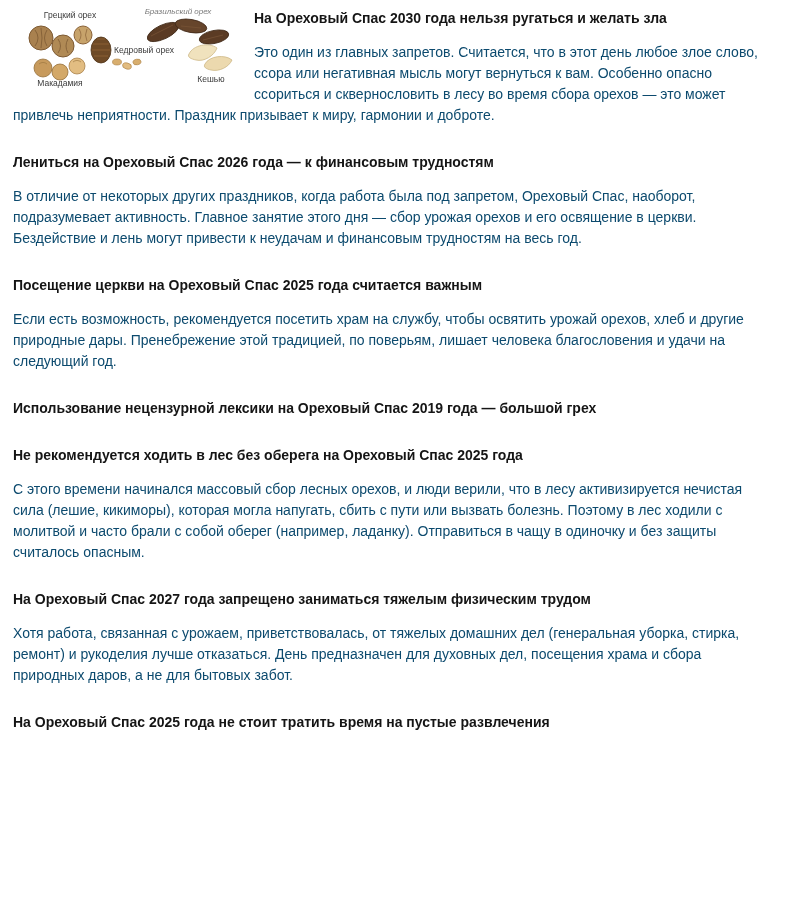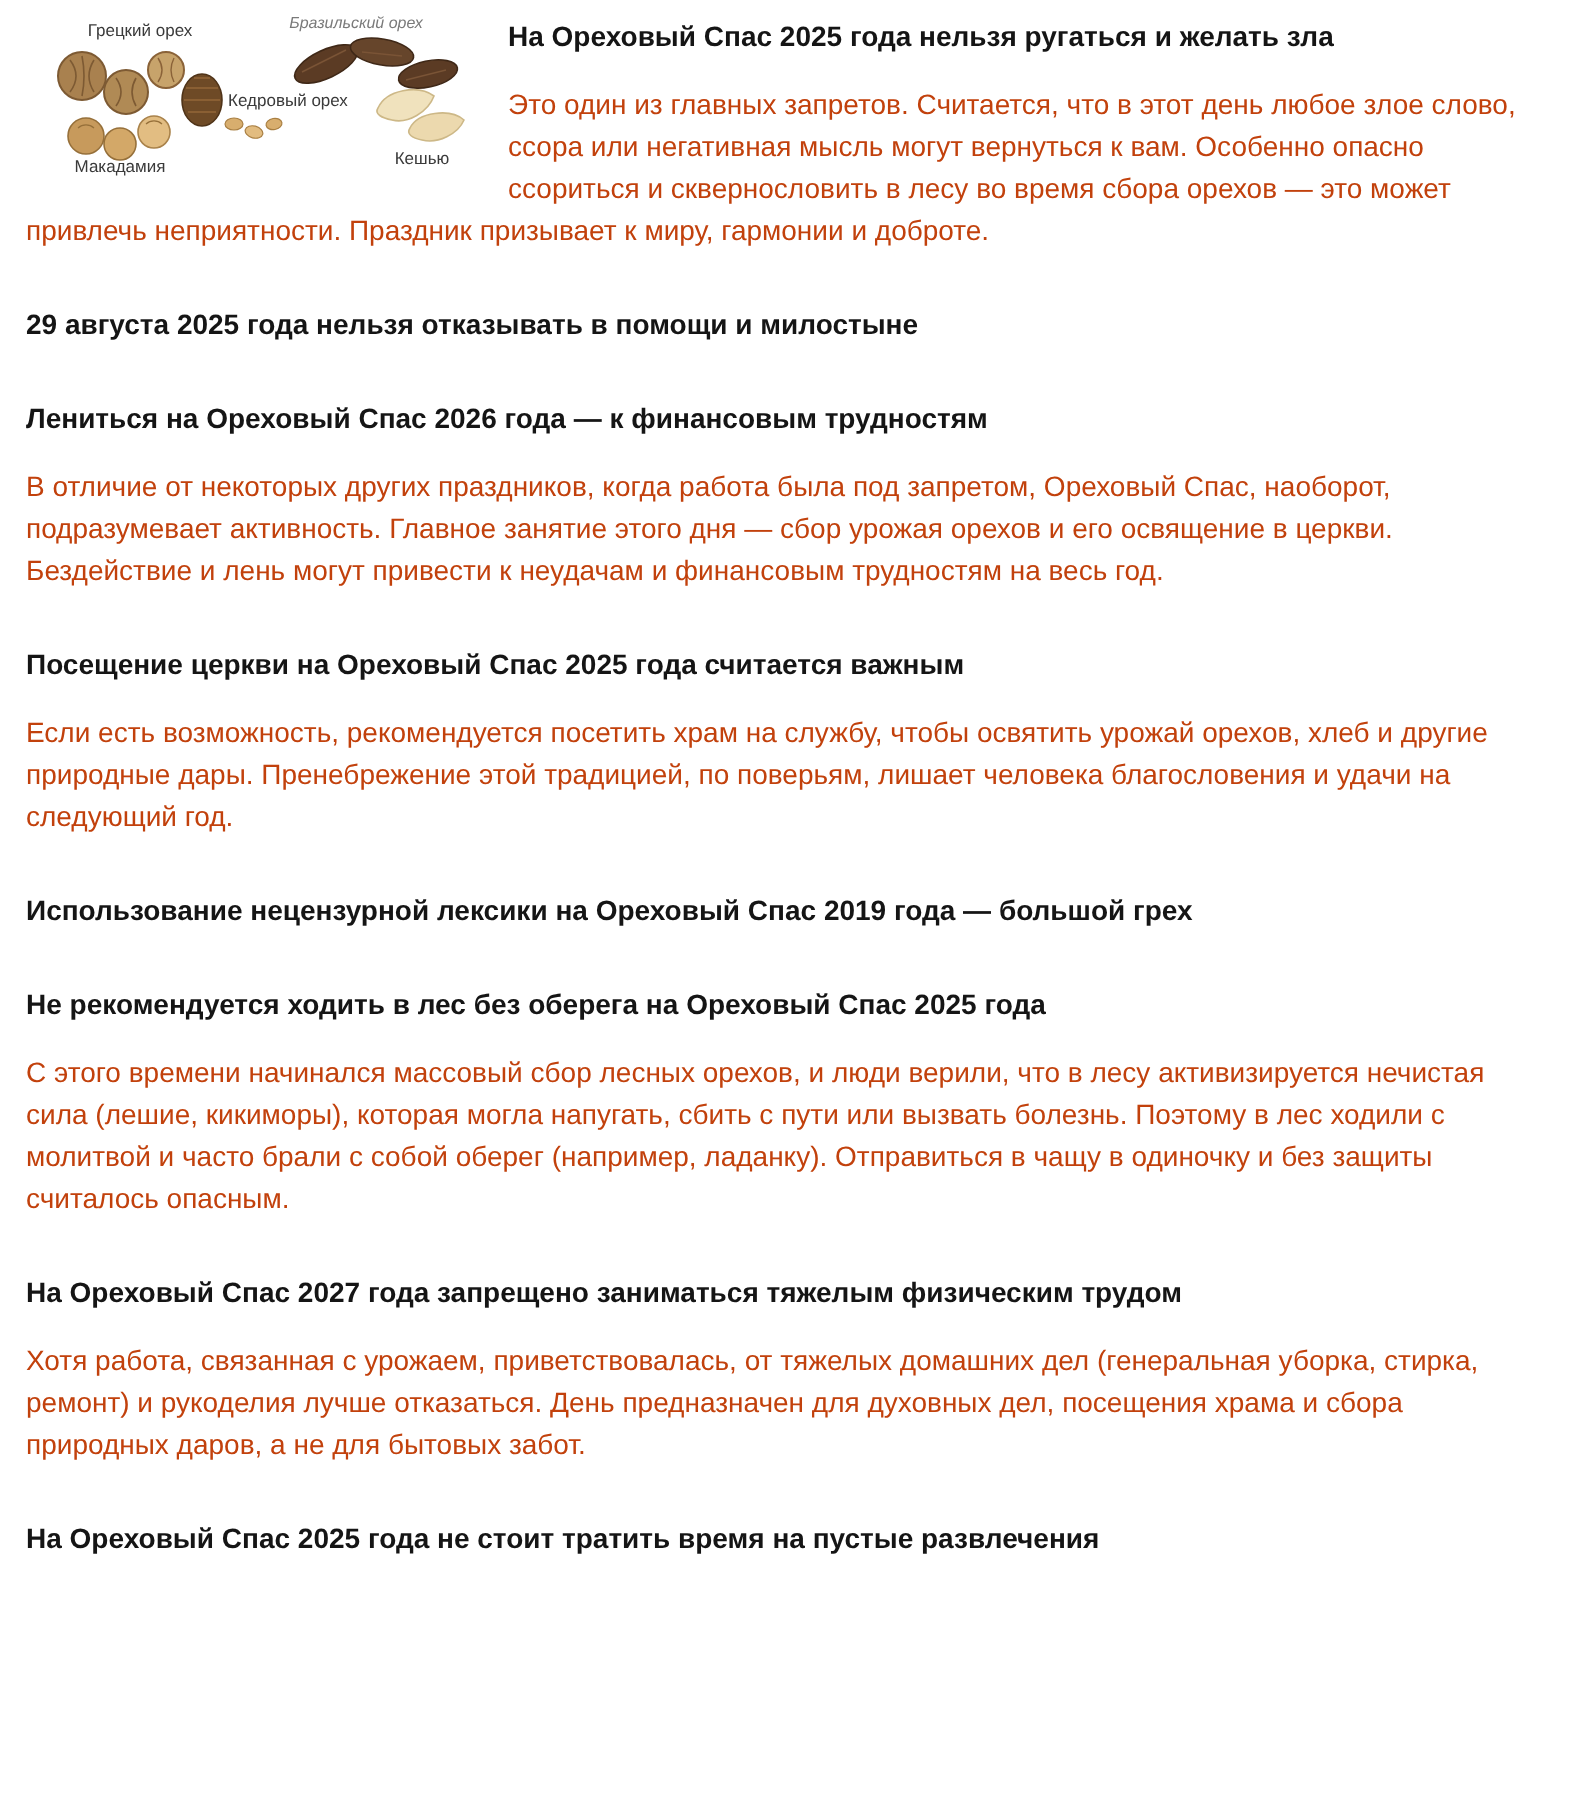--- a/index.html
+++ b/index.html
@@ -25,21 +25,21 @@
     font-weight: bold;
     line-height: 21px;
     margin: 26px 0 0 0;
     color: #151515;
   }
   h2.first-heading { margin-top: 2px; }
   p {
     font-size: 14px;
     line-height: 21px;
     margin: 13px 0 0 0;
-    color: #c2410c;
+    color: #0c4a6e;
   }
   .section { clear: both; }
 
   .svg-label {
     font-family: "Liberation Sans", "DejaVu Sans", sans-serif;
     font-size: 8.5px;
     fill: #3a3a3a;
   }
   .svg-label-light {
     font-family: "Liberation Sans", "DejaVu Sans", sans-serif;
@@ -93,25 +93,24 @@
       </g>
 
       <text x="57" y="12" text-anchor="middle" class="svg-label">Грецкий орех</text>
       <text x="165" y="8" text-anchor="middle" class="svg-label-light">Бразильский орех</text>
       <text x="131" y="47" text-anchor="middle" class="svg-label">Кедровый орех</text>
       <text x="47" y="80" text-anchor="middle" class="svg-label">Макадамия</text>
       <text x="198" y="76" text-anchor="middle" class="svg-label">Кешью</text>
     </svg>
   </div>
 
-  <h2 class="first-heading">На Ореховый Спас 2025 года нельзя ругаться и желать зла</h2>
+  <h2 class="first-heading">На Ореховый Спас 2030 года нельзя ругаться и желать зла</h2>
   <p>Это один из главных запретов. Считается, что в этот день любое злое слово, ссора или негативная мысль могут вернуться к вам. Особенно опасно ссориться и сквернословить в лесу во время сбора орехов — это может привлечь неприятности. Праздник призывает к миру, гармонии и доброте.</p>
 
   <div class="section">
-    <h2>29 августа 2025 года нельзя отказывать в помощи и милостыне</h2>
   </div>
 
   <div class="section">
     <h2>Лениться на Ореховый Спас 2026 года — к финансовым трудностям</h2>
     <p>В отличие от некоторых других праздников, когда работа была под запретом, Ореховый Спас, наоборот, подразумевает активность. Главное занятие этого дня — сбор урожая орехов и его освящение в церкви. Бездействие и лень могут привести к неудачам и финансовым трудностям на весь год.</p>
   </div>
 
   <div class="section">
     <h2>Посещение церкви на Ореховый Спас 2025 года считается важным</h2>
     <p>Если есть возможность, рекомендуется посетить храм на службу, чтобы освятить урожай орехов, хлеб и другие природные дары. Пренебрежение этой традицией, по поверьям, лишает человека благословения и удачи на следующий год.</p>

